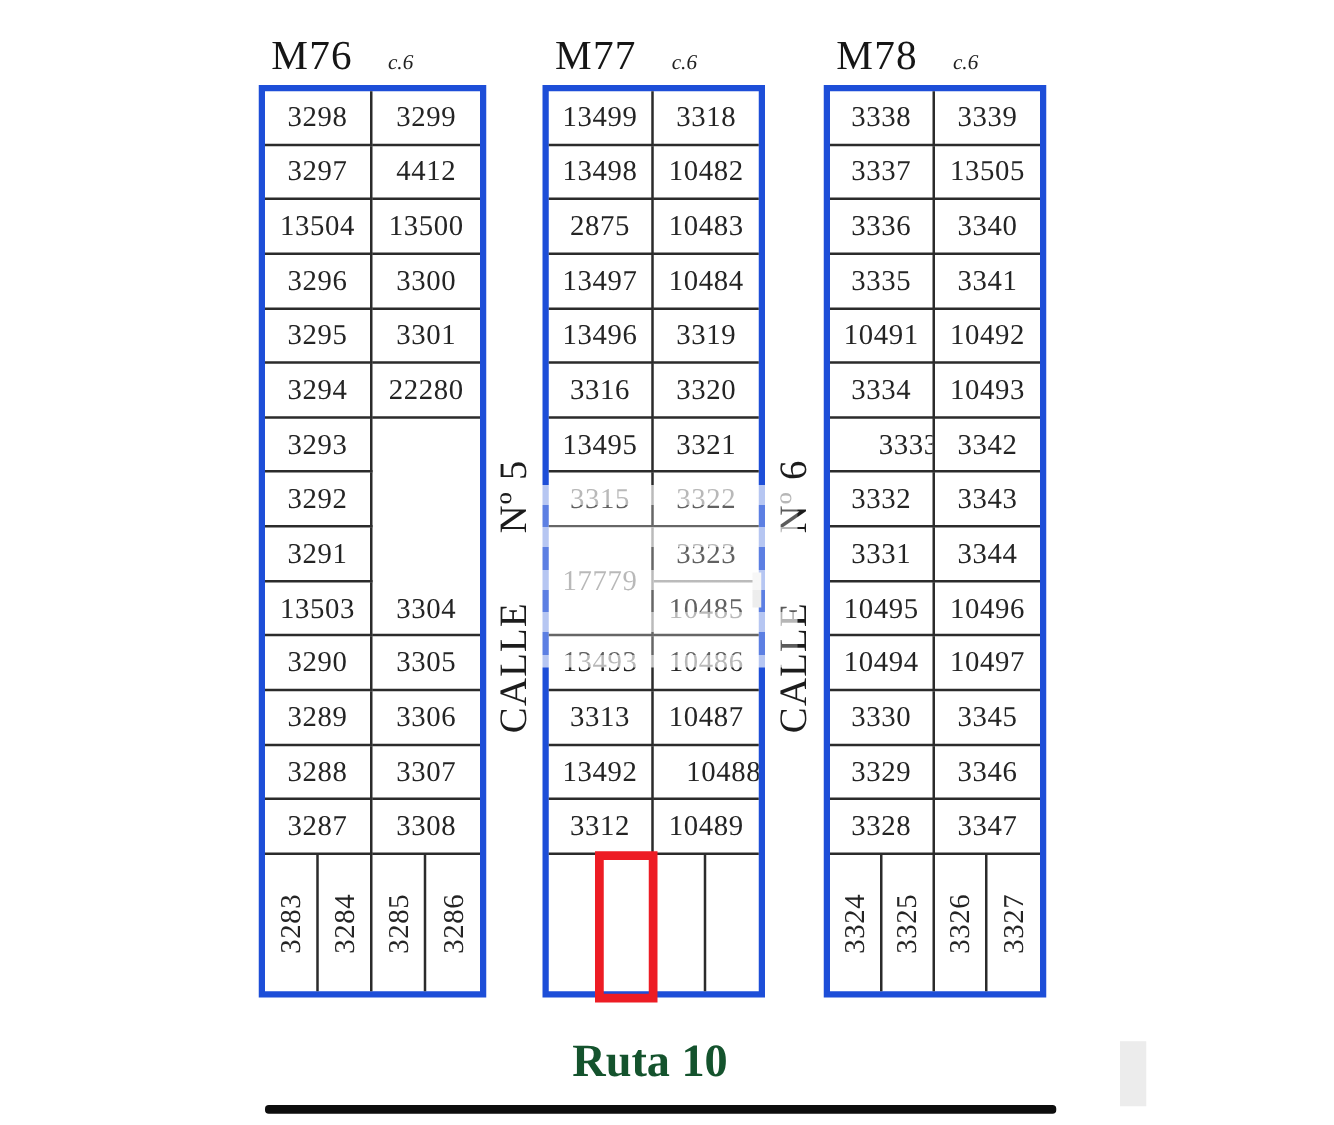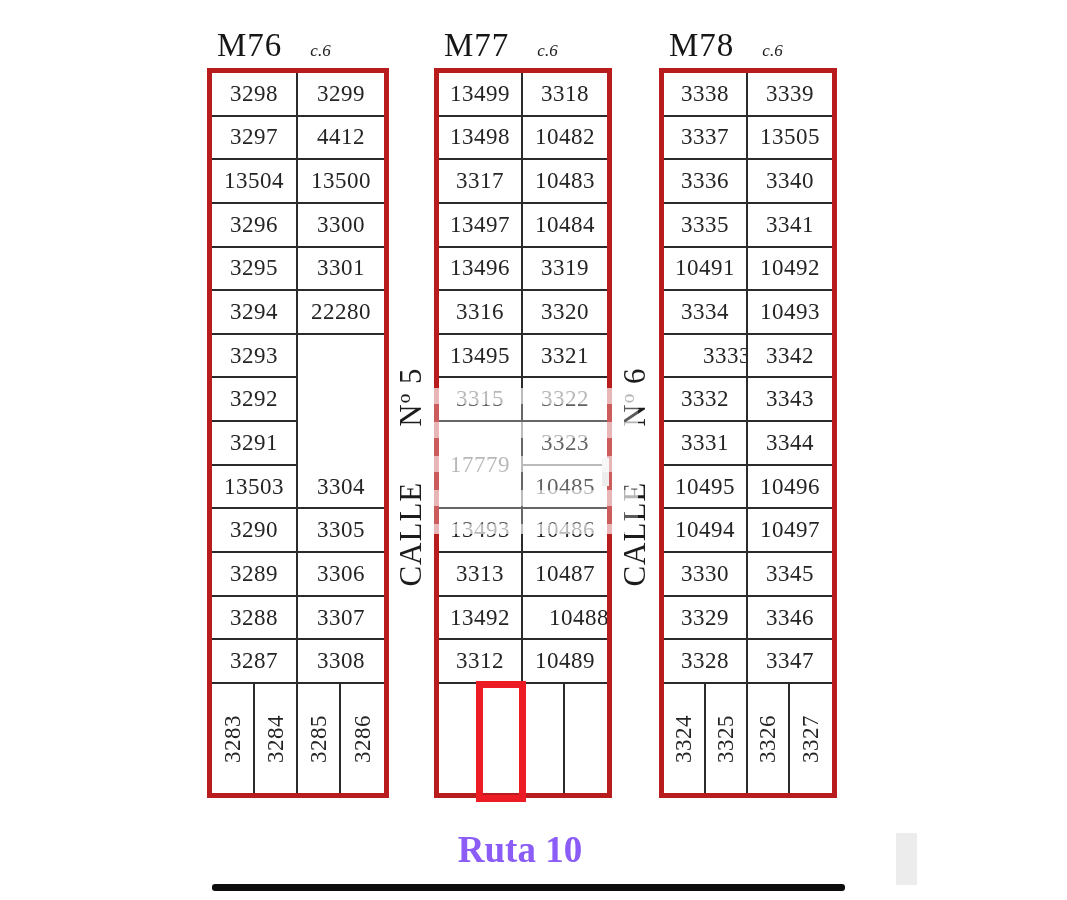--- a/index.html
+++ b/index.html
@@ -6,21 +6,21 @@
   .stage{
     position:relative;width:1067px;height:900px;background:#ffffff;
     font-family:Liberation Serif, serif;color:#1e1e1e;overflow:hidden;
   }
   
   .hdr{position:absolute;top:27px;height:36px;display:flex;align-items:baseline;
        gap:28px;padding-left:10px;box-sizing:border-box;}
   .hdr-title{font-size:33px;letter-spacing:1px;color:#161616;}
   .hdr-sub{font-size:17px;font-style:italic;color:#222;}
   
-  .block{position:absolute;top:68px;height:730px;border:5px solid #b91c1c;
+  .block{position:absolute;top:68px;height:730px;border:5px solid #1d4ed8;
          background:#fff;box-sizing:border-box;}
   .plot-grid{display:grid;grid-template-columns:1fr 1fr;
              grid-template-rows:repeat(14,1fr);height:611px;}
   .cell{display:flex;align-items:center;justify-content:center;
         font-size:23px;letter-spacing:0.5px;color:#242424;
         border-bottom:2px solid #2b2b2b;overflow:hidden;}
   .cell.c1{border-right:2px solid #2b2b2b;}
   .bottom-strip{display:grid;grid-template-columns:repeat(4,1fr);height:109px;
                 position:relative;}
   .vcell{position:relative;display:flex;align-items:center;justify-content:center;}
@@ -30,21 +30,21 @@
   .vcell.highlight::after{
     content:"";position:absolute;z-index:6;top:-3px;left:-5px;right:-5px;bottom:-9px;
     border:7px solid var(--hl,#ED1C24);background:transparent;}
   
   .street{position:absolute;top:454px;width:270px;height:46px;
           transform:rotate(-90deg);display:flex;align-items:center;
           justify-content:center;gap:55px;font-size:31px;color:#1c1c1c;
           letter-spacing:1px;white-space:nowrap;}
   
   .route-label{position:absolute;left:350px;top:828px;width:340px;
-               text-align:center;font-size:37px;font-weight:bold;color:#8b5cf6;}
+               text-align:center;font-size:37px;font-weight:bold;color:#14532d;}
   .route-line{position:absolute;left:212px;top:884px;width:633px;height:7px;
               background:#0d0d0d;border-radius:3px;}
   
   .wm{position:absolute;pointer-events:none;}
   .wm1{left:432px;top:388px;width:206px;height:146px;z-index:3;
        background:repeating-linear-gradient(180deg,
          rgba(255,255,255,0.68) 0px 16px,
          rgba(255,255,255,0.28) 16px 34px);}
   .wm2{left:896px;top:833px;width:21px;height:52px;background:#ececec;}
   .wm3{left:602px;top:458px;width:7px;height:28px;background:#e6e6e6;}
@@ -107,21 +107,21 @@
         </div>
         <div class="vcell">
           <span class="vtext">3286</span>
         </div>
       </div>
   </div>
   <div class="block" style="left:434px;width:178px">
     <div class="plot-grid">
         <div class="cell c1" style="grid-area: 1 / 1 / span 1;">13499</div>
         <div class="cell c1" style="grid-area: 2 / 1 / span 1;">13498</div>
-        <div class="cell c1" style="grid-area: 3 / 1 / span 1;">3317</div>
+        <div class="cell c1" style="grid-area: 3 / 1 / span 1;">2875</div>
         <div class="cell c1" style="grid-area: 4 / 1 / span 1;">13497</div>
         <div class="cell c1" style="grid-area: 5 / 1 / span 1;">13496</div>
         <div class="cell c1" style="grid-area: 6 / 1 / span 1;">3316</div>
         <div class="cell c1" style="grid-area: 7 / 1 / span 1;">13495</div>
         <div class="cell c1" style="grid-area: 8 / 1 / span 1;">3315</div>
         <div class="cell c1" style="grid-area: 9 / 1 / span 2;">17779</div>
         <div class="cell c1" style="grid-area: 11 / 1 / span 1;">13493</div>
         <div class="cell c1" style="grid-area: 12 / 1 / span 1;">3313</div>
         <div class="cell c1" style="grid-area: 13 / 1 / span 1;">13492</div>
         <div class="cell c1" style="grid-area: 14 / 1 / span 1;">3312</div>

